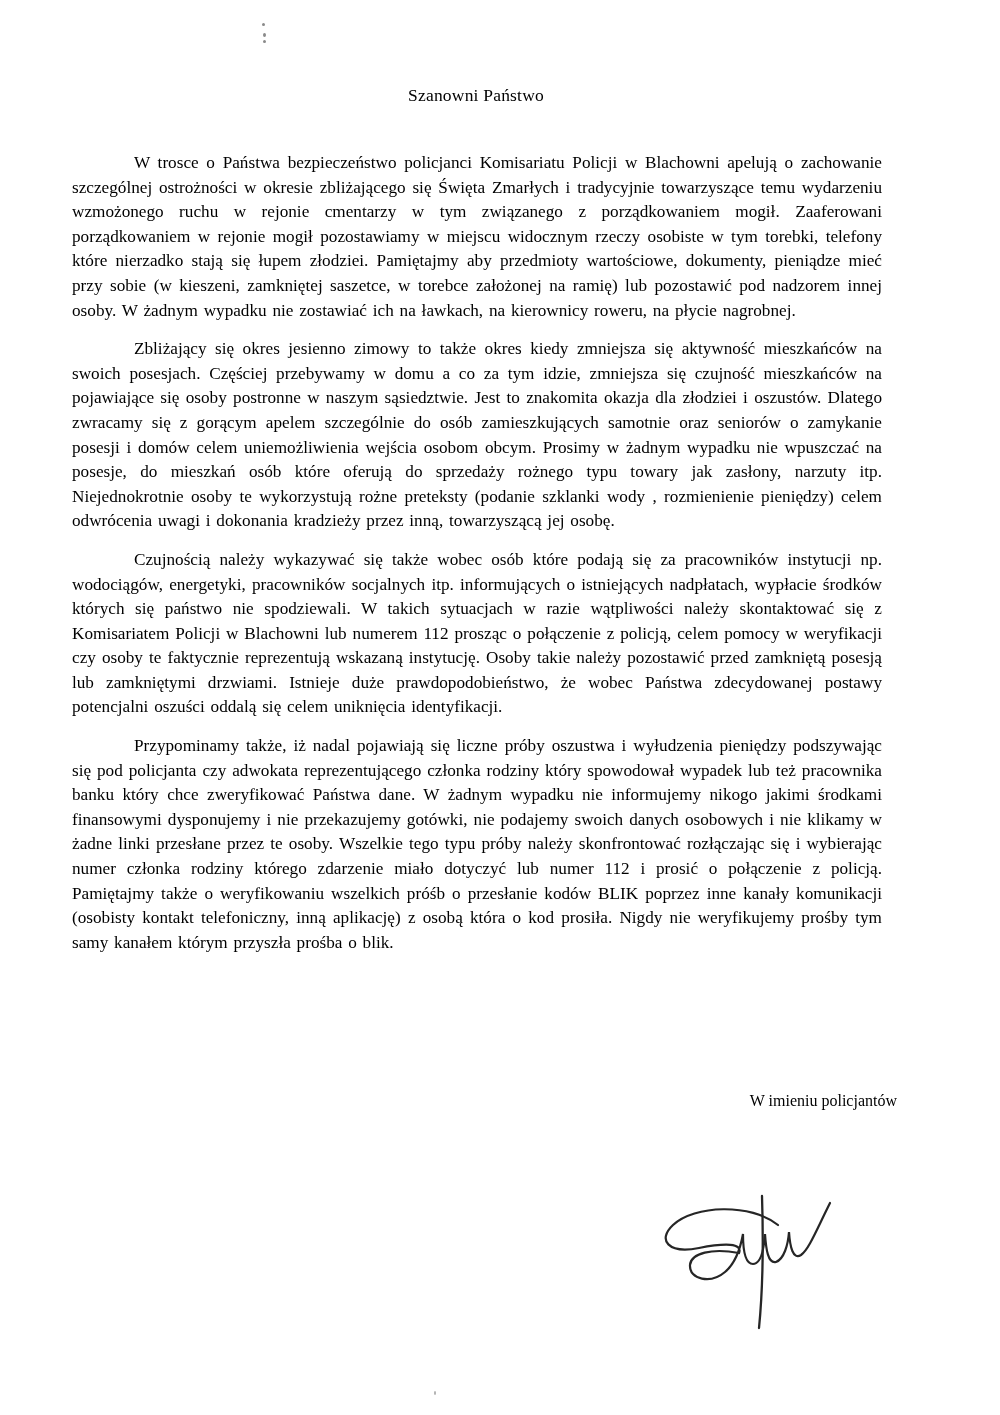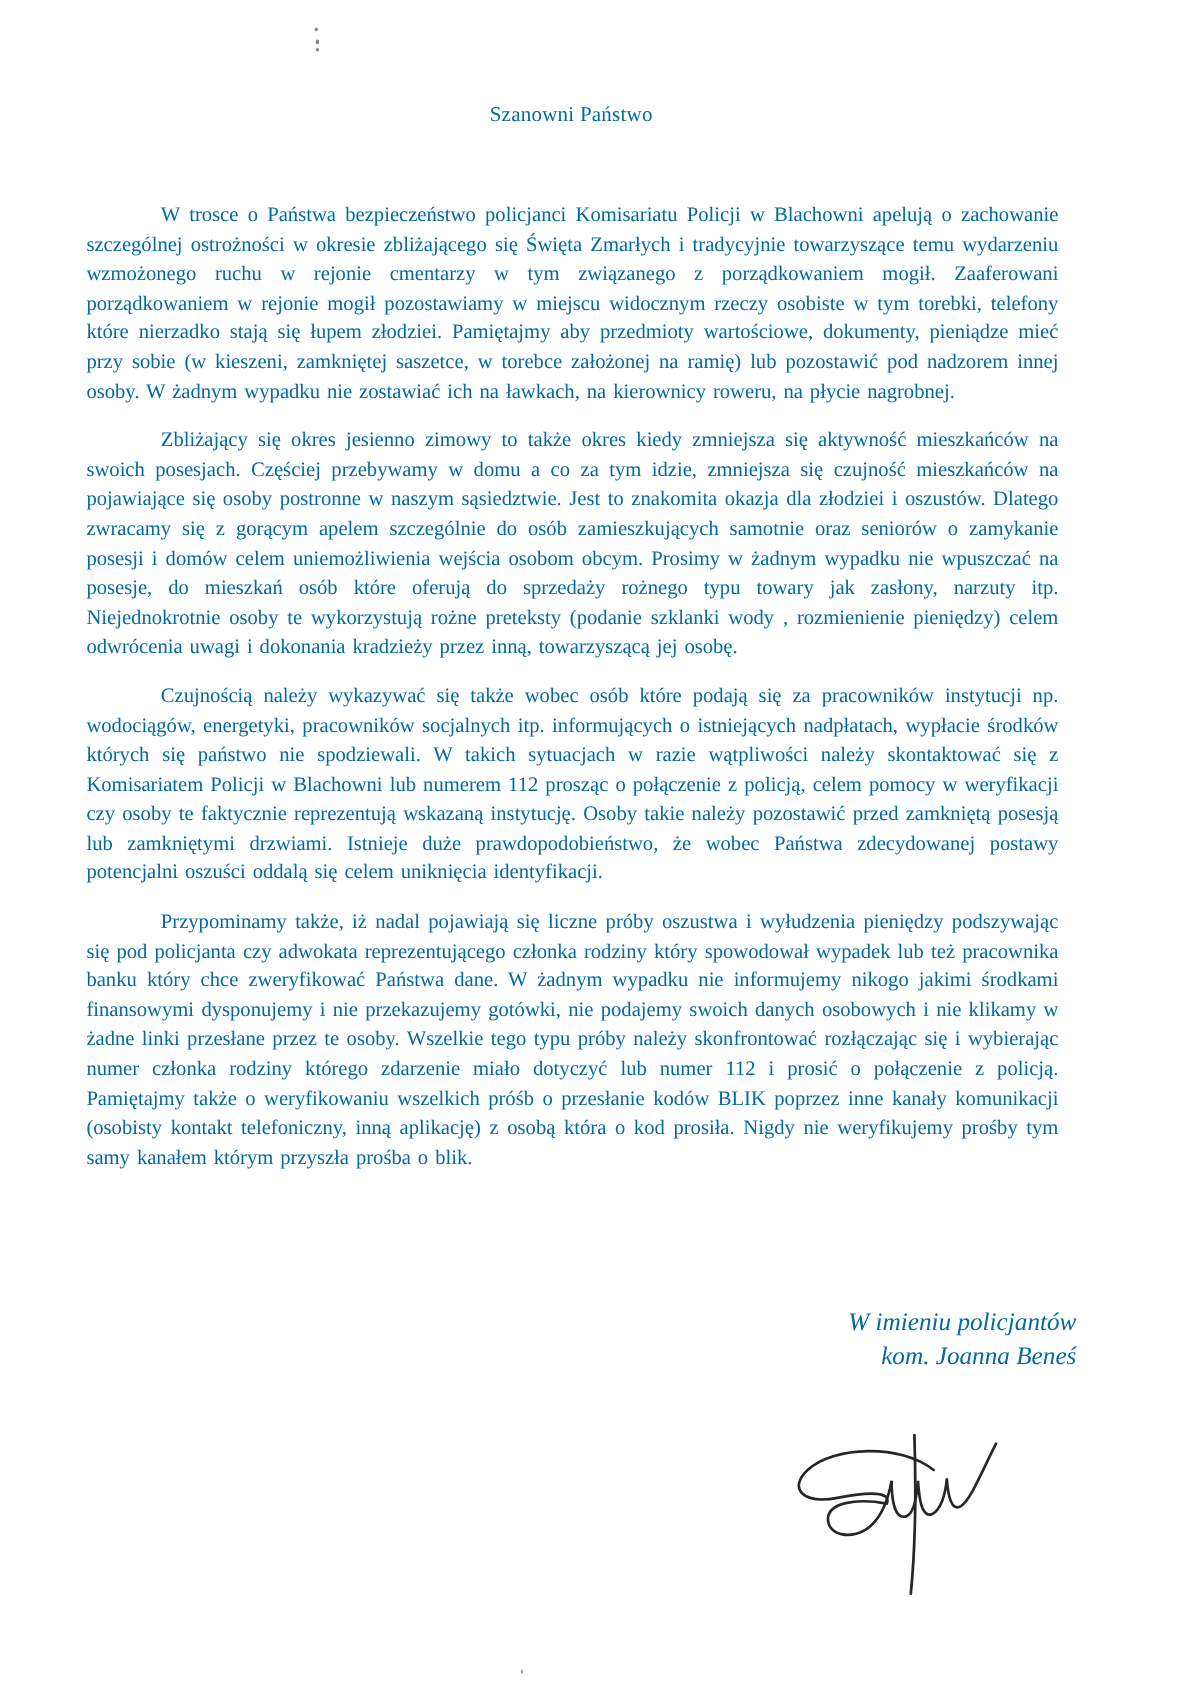--- a/index.html
+++ b/index.html
@@ -6,21 +6,21 @@
     margin: 0;
     padding: 0;
     background: #ffffff;
   }
   .page {
     position: relative;
     width: 1000px;
     height: 1415px;
     background: #ffffff;
     font-family: "Liberation Serif", serif;
-    color: #0369a1;
+    color: #000000;
     overflow: hidden;
   }
   .salutation {
     position: absolute;
     top: 85px;
     left: 72px;
     width: 808px;
     text-align: center;
     font-size: 17.5px;
     font-weight: normal;
@@ -30,32 +30,31 @@
   .body-text {
     position: absolute;
     top: 151px;
     left: 72px;
     width: 810px;
     font-size: 17.2px;
     line-height: 24.6px;
     text-align: justify;
   }
   .body-text p {
-    margin: 16px 0 14px 0;
+    margin: 0 0 14px 0;
     text-indent: 62px;
     word-spacing: 1.5px;
   }
   .signature-block {
     position: absolute;
     top: 1087px;
     right: 103px;
-    text-align: right;
-    font-size: 21px;
+    text-align: left;
+    font-size: 16px;
     line-height: 28.8px;
-    font-style: italic;
   }
   .handwritten-signature {
     position: absolute;
     left: 646px;
     top: 1193px;
   }
   .speck {
     position: absolute;
     background: #8a8a8a;
     border-radius: 50%;
@@ -79,21 +78,20 @@
 
   <div class="body-text">
     <p>W trosce o Państwa bezpieczeństwo policjanci Komisariatu Policji w Blachowni apelują o zachowanie szczególnej ostrożności w okresie zbliżającego się Święta Zmarłych i tradycyjnie towarzyszące temu wydarzeniu wzmożonego ruchu w rejonie cmentarzy w tym związanego z porządkowaniem mogił. Zaaferowani porządkowaniem w rejonie mogił pozostawiamy w miejscu widocznym rzeczy osobiste w tym torebki, telefony które nierzadko stają się łupem złodziei. Pamiętajmy aby przedmioty wartościowe, dokumenty, pieniądze mieć przy sobie (w kieszeni, zamkniętej saszetce, w torebce założonej na ramię) lub pozostawić pod nadzorem innej osoby. W żadnym wypadku nie zostawiać ich na ławkach, na kierownicy roweru, na płycie nagrobnej.</p>
     <p>Zbliżający się okres jesienno zimowy to także okres kiedy zmniejsza się aktywność mieszkańców na swoich posesjach. Częściej przebywamy w domu a co za tym idzie, zmniejsza się czujność mieszkańców na pojawiające się osoby postronne w naszym sąsiedztwie. Jest to znakomita okazja dla złodziei i oszustów. Dlatego zwracamy się z gorącym apelem szczególnie do osób zamieszkujących samotnie oraz seniorów o zamykanie posesji i domów celem uniemożliwienia wejścia osobom obcym. Prosimy w żadnym wypadku nie wpuszczać na posesje, do mieszkań osób które oferują do sprzedaży rożnego typu towary jak zasłony, narzuty itp. Niejednokrotnie osoby te wykorzystują rożne preteksty (podanie szklanki wody , rozmienienie pieniędzy) celem odwrócenia uwagi i dokonania kradzieży przez inną, towarzyszącą jej osobę.</p>
     <p>Czujnością należy wykazywać się także wobec osób które podają się za pracowników instytucji np. wodociągów, energetyki, pracowników socjalnych itp. informujących o istniejących nadpłatach, wypłacie środków których się państwo nie spodziewali. W takich sytuacjach w razie wątpliwości należy skontaktować się z Komisariatem Policji w Blachowni lub numerem 112 prosząc o połączenie z policją, celem pomocy w weryfikacji czy osoby te faktycznie reprezentują wskazaną instytucję. Osoby takie należy pozostawić przed zamkniętą posesją lub zamkniętymi drzwiami. Istnieje duże prawdopodobieństwo, że wobec Państwa zdecydowanej postawy potencjalni oszuści oddalą się celem uniknięcia identyfikacji.</p>
     <p>Przypominamy także, iż nadal pojawiają się liczne próby oszustwa i wyłudzenia pieniędzy podszywając się pod policjanta czy adwokata reprezentującego członka rodziny który spowodował wypadek lub też pracownika banku który chce zweryfikować Państwa dane. W żadnym wypadku nie informujemy nikogo jakimi środkami finansowymi dysponujemy i nie przekazujemy gotówki, nie podajemy swoich danych osobowych i nie klikamy w żadne linki przesłane przez te osoby. Wszelkie tego typu próby należy skonfrontować rozłączając się i wybierając numer członka rodziny którego zdarzenie miało dotyczyć lub numer 112 i prosić o połączenie z policją. Pamiętajmy także o weryfikowaniu wszelkich próśb o przesłanie kodów BLIK poprzez inne kanały komunikacji (osobisty kontakt telefoniczny, inną aplikację) z osobą która o kod prosiła. Nigdy nie weryfikujemy prośby tym samy kanałem którym przyszła prośba o blik.</p>
   </div>
 
   <div class="signature-block">
     <div>W imieniu policjantów</div>
-    <div>kom. Joanna Beneś</div>
   </div>
 
   <svg class="handwritten-signature" width="215" height="138" viewBox="0 0 215 138" fill="none" xmlns="http://www.w3.org/2000/svg">
 
     <path d="M 116 3 C 117 35, 118 85, 113 135" stroke="#262626" stroke-width="2.3" stroke-linecap="round" fill="none"></path>
 
     <path d="M 132 32
              C 105 10, 48 12, 27 32
              C 11 47, 22 61, 53 55
              C 79 50, 97 50, 93 60

